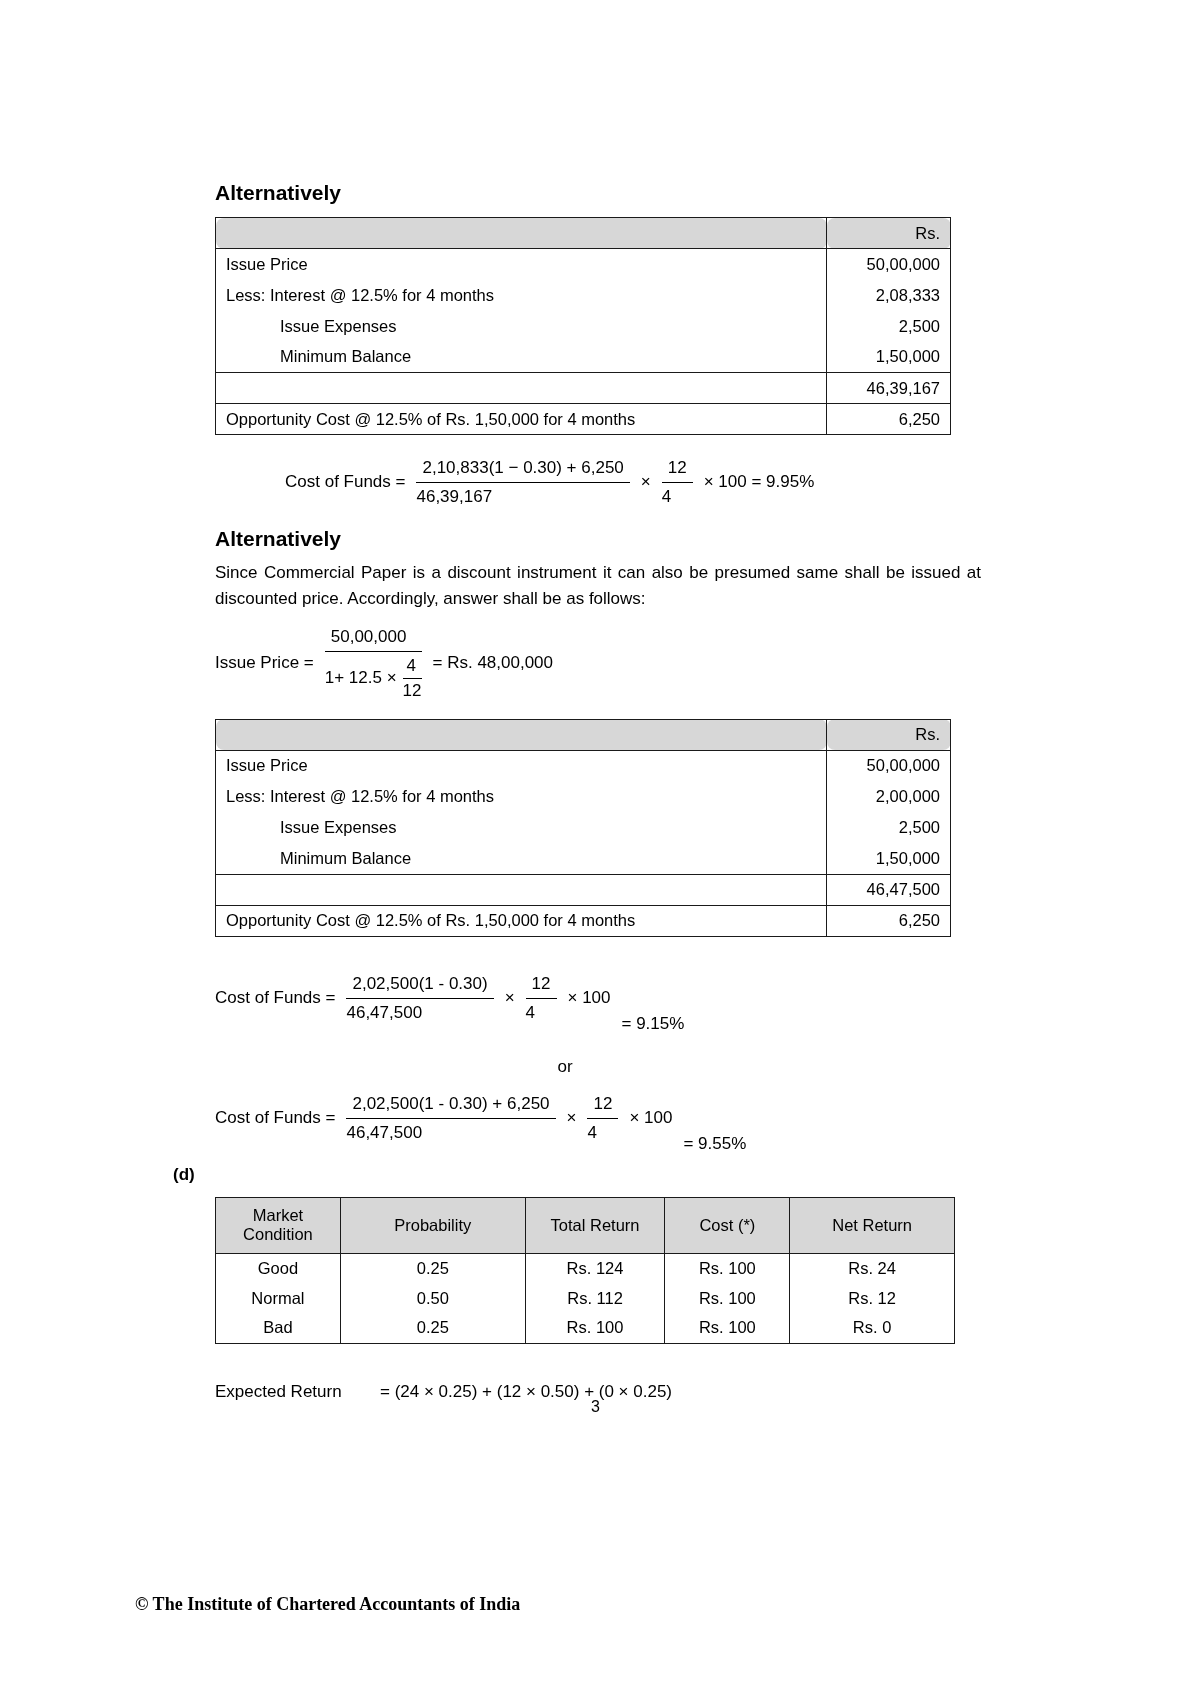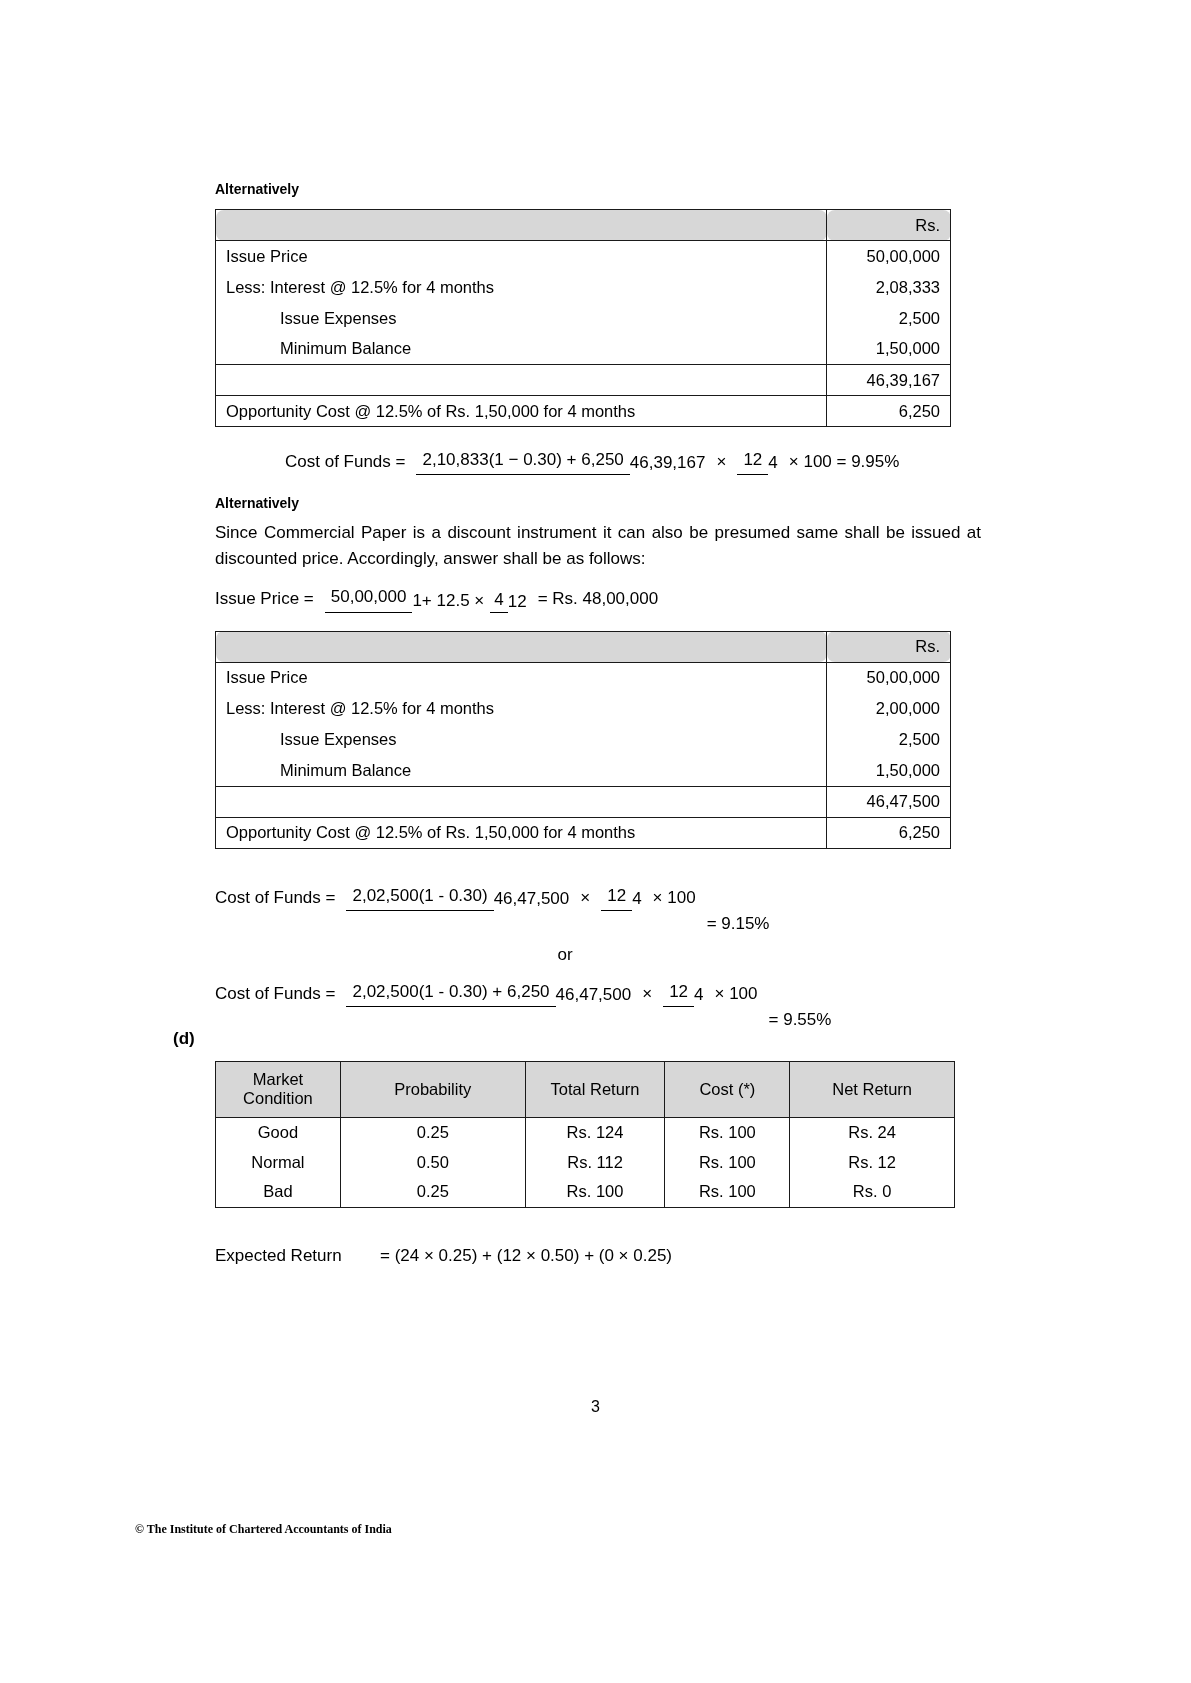--- a/index.html
+++ b/index.html
@@ -5,38 +5,38 @@
 <style>
   * { margin:0; padding:0; box-sizing:border-box; }
   html,body { background:#ffffff; }
   body {
     width:1191px; height:1683px; position:relative;
     color:#000; font-family:"Liberation Sans", sans-serif;
     font-size:17px;
   }
   .content { position:absolute; left:215px; top:181px; width:768px; }
 
-  .alt-head { font-weight:bold; font-size:14px; }
+  .alt-head { font-weight:bold; font-size:21px; }
   .alt-head.h2 { margin-top:20px; }
 
   .para { margin-top:9px; width:766px; line-height:1.52; text-align:justify; }
 
   
   table.fin { border-collapse:collapse; border:1.5px solid #1a1a1a; width:736px; font-size:16.5px; margin-top:12px; }
   .fin th, .fin td { height:31px; vertical-align:middle; padding:2px 10px; font-weight:normal; text-align:left; }
   .fin th.val, .fin td.val { border-left:1.5px solid #1a1a1a; width:124px; text-align:right; }
   .fin thead th { background:#d7d7d7; border-bottom:1.5px solid #1a1a1a;border-radius:8px; }
   .fin tr.rule td { border-top:1.5px solid #1a1a1a; }
   .fin td.ind { padding-left:64px; }
 
   
   .formula { display:flex; align-items:center; margin-top:22px; }
   .formula > * + * { margin-left:11px; }
   .formula.f-indent { margin-left:70px; }
-  .frac { display:inline-flex; flex-direction:row; align-items:stretch; text-align:left; }
+  .frac { display:inline-flex; flex-direction:column; align-items:stretch; text-align:left; }
   .frac .num { border-bottom:1.5px solid #000; padding:1px 6px 4px; white-space:nowrap; }
   .frac .den { padding-top:4px; white-space:nowrap; }
   .frac .den-row { display:inline-flex; align-items:center; justify-content:center; }
   .frac .den-row > * + * { margin-left:6px; }
   .frac.small .num { padding:0 4px 2px; }
   .frac.small .den { padding-top:2px; }
   .shift-down { position:relative; top:26px; }
 
   .or-line { margin-top:34px; width:700px; text-align:center; }
 
@@ -47,21 +47,21 @@
   
   table.grid { border-collapse:collapse; border:1.5px solid #1a1a1a; width:740px; font-size:16.5px; margin-top:12px; }
   .grid th { background:#d7d7d7; border:1.5px solid #1a1a1a; font-weight:normal; text-align:center; vertical-align:middle; height:56px; padding:4px 8px; }
   .grid td { border-left:1.5px solid #1a1a1a; border-right:1.5px solid #1a1a1a; text-align:center; vertical-align:middle; height:30px; padding:2px 8px; }
   .grid td:first-child { text-align:center; }
 
   .exp-line { display:flex; margin-top:38px; }
   .exp-line .lbl { width:165px; flex:0 0 auto; }
 
   .page-num { position:absolute; top:1398px; left:0; width:1191px; text-align:center; font-size:16px; }
-  .footer { position:absolute; top:1522px; left:135px; font-family:"Liberation Serif", serif; font-weight:bold; font-size:12px; }
+  .footer { position:absolute; top:1594px; left:135px; font-family:"Liberation Serif", serif; font-weight:bold; font-size:18px; }
 </style>
 </head>
 <body>
 
 <div class="content">
 
   <div class="alt-head">Alternatively</div>
 
   <table class="fin">
     <thead>

